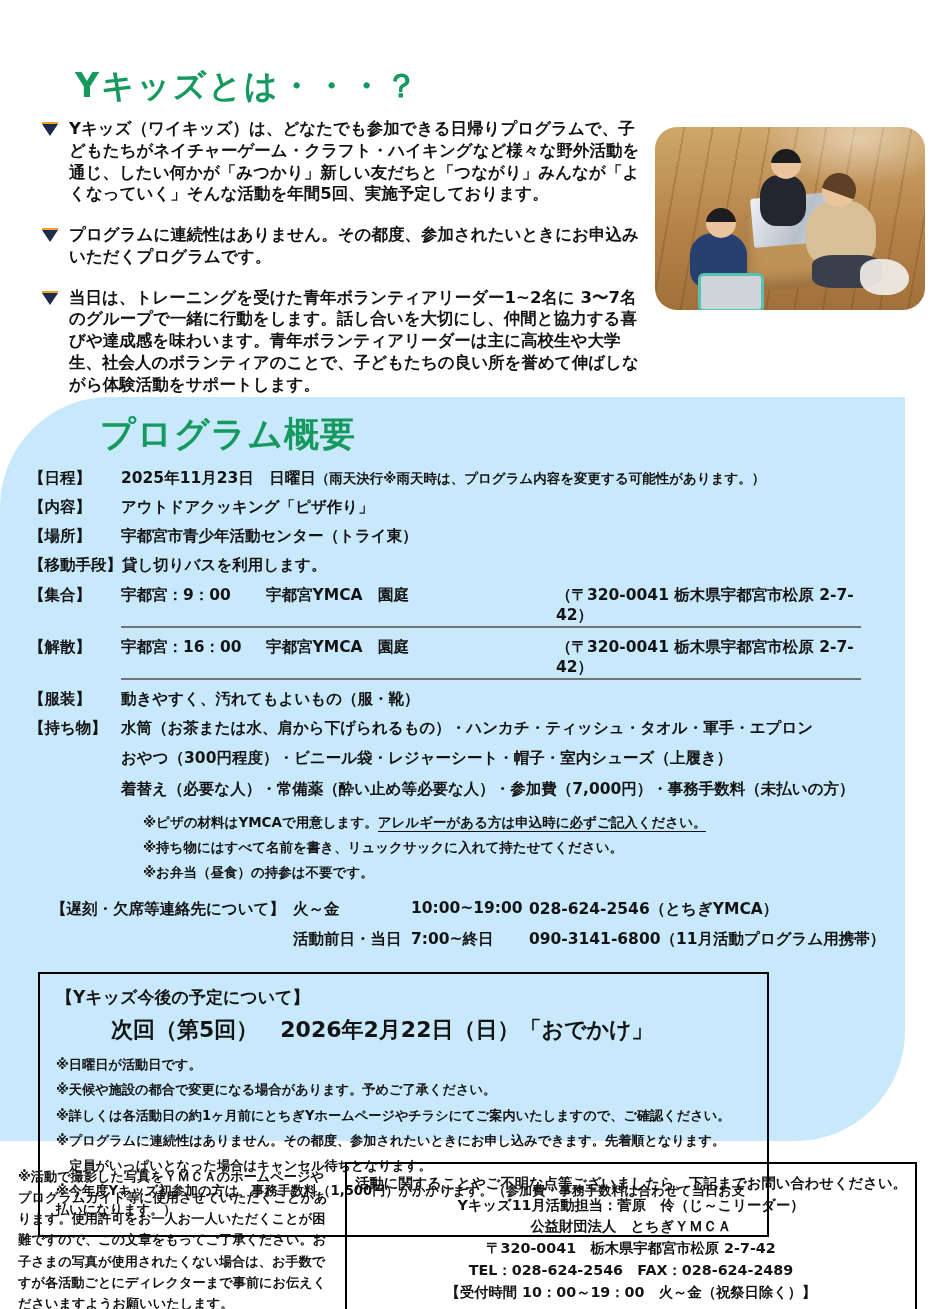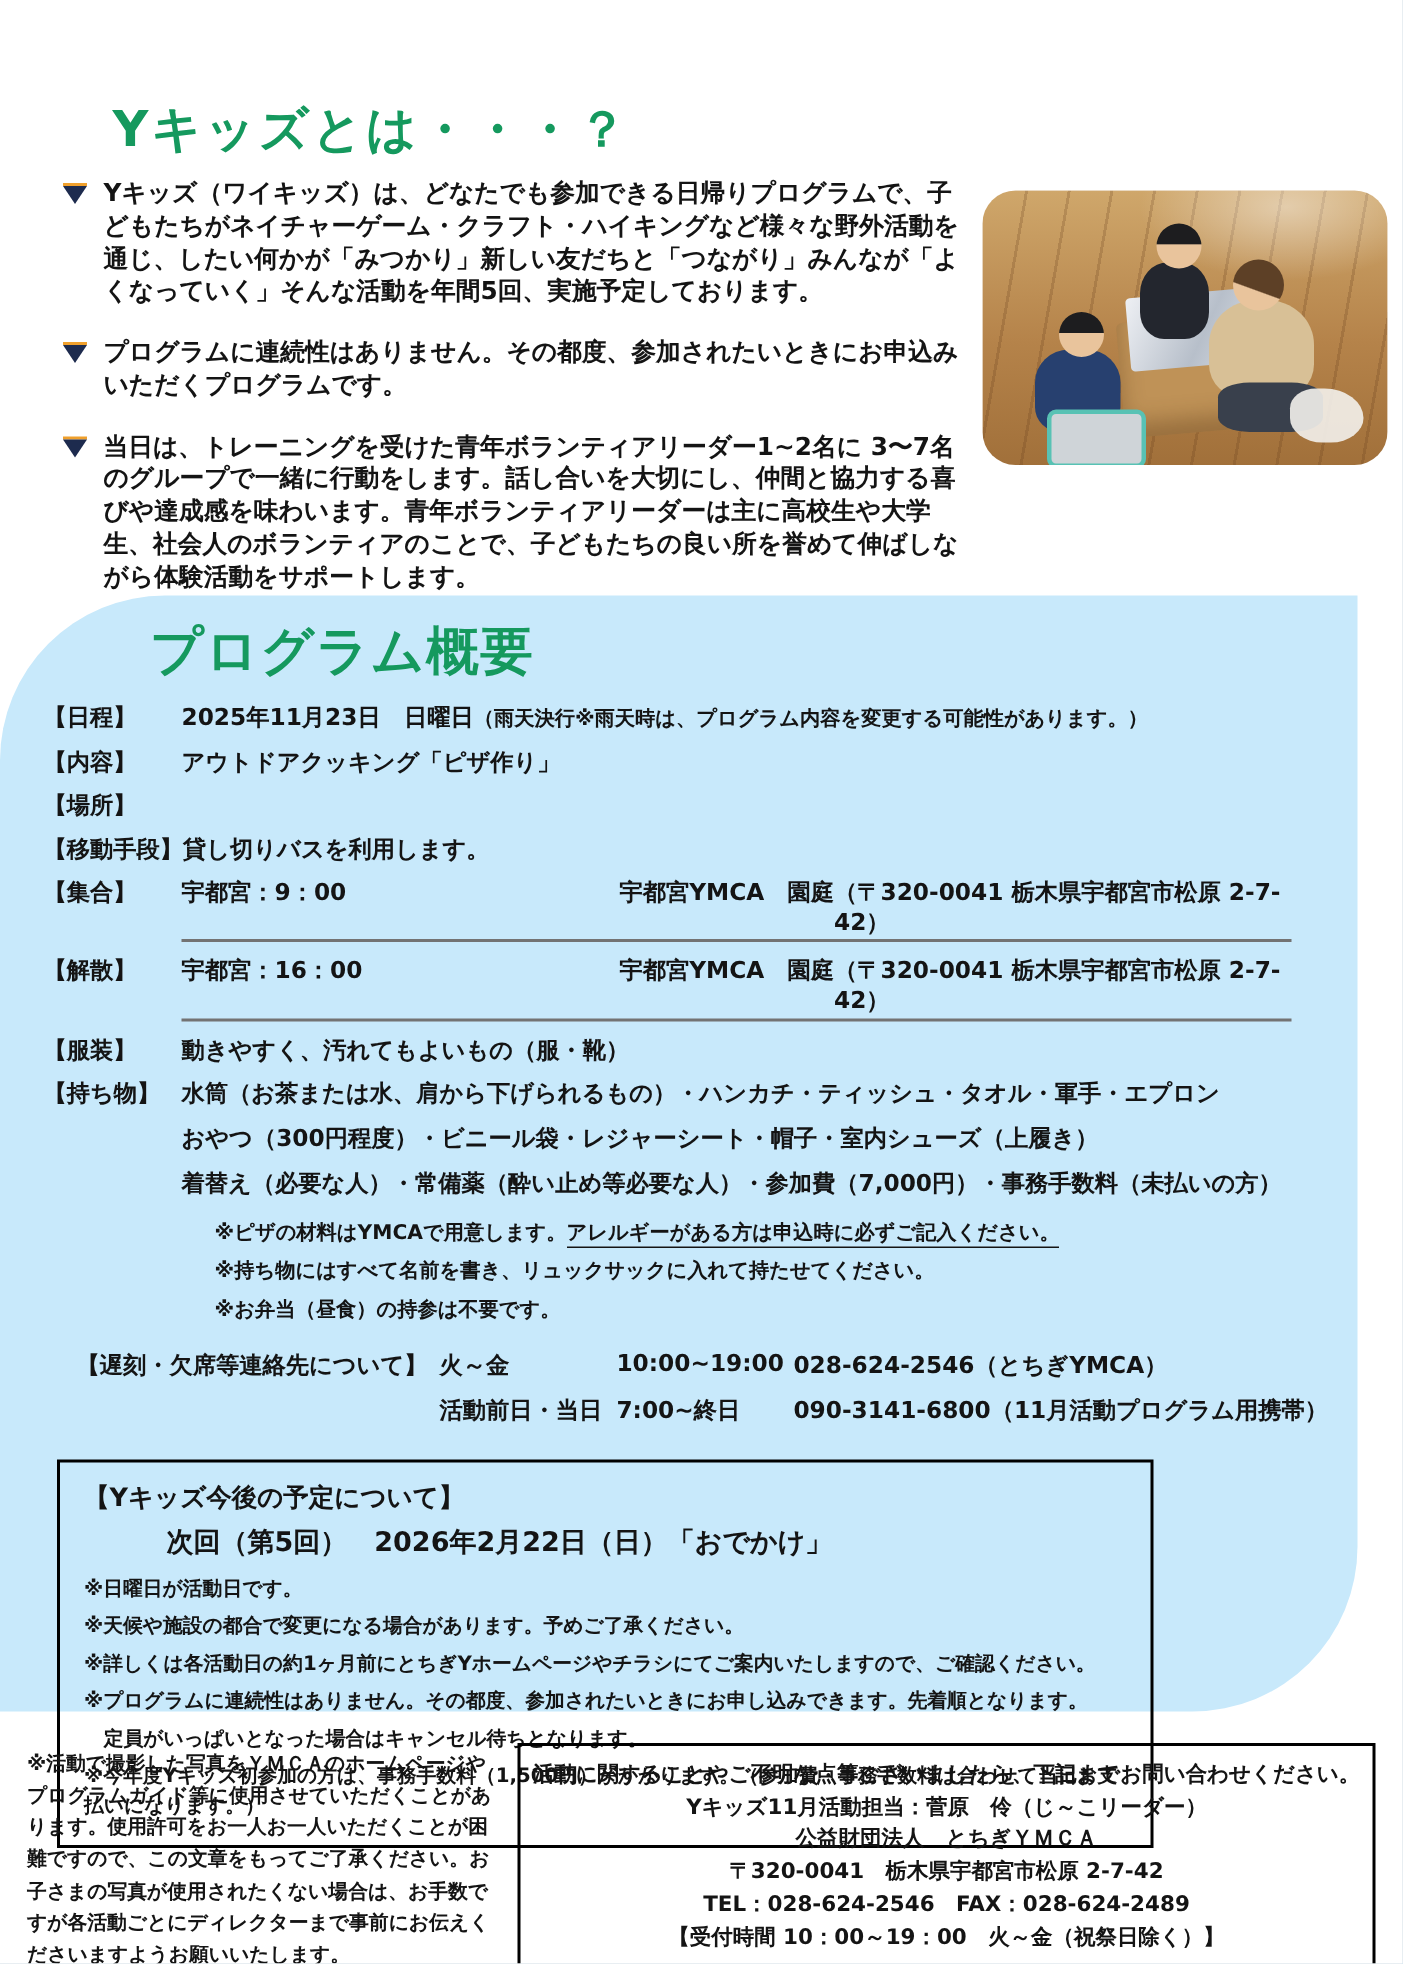--- a/index.html
+++ b/index.html
@@ -62,36 +62,36 @@
     position:absolute; left:0; top:397px; width:905px; height:744px;
     background:#c8e9fb; border-radius:110px 0 110px 0;
   }
   .panel-title { margin:14px 0 10px 100px; font-size:35px; color:#15995e; letter-spacing:1px; }
   .rows-wrap { margin-left:29px; width:832px; font-size:15.5px; }
   .row { display:flex; margin-bottom:9px; line-height:1.3; }
   .row-label { flex:0 0 auto; min-width:92px; }
   .row-note { font-size:13.5px; }
   .u-val { display:flex; flex:1; border-bottom:2px solid #737373; padding-bottom:1px; }
   .u-time { flex:0 0 145px; }
-  .u-place { flex:0 0 290px;text-align:right; }
+  .u-place { flex:0 0 290px; }
   .bl-lines p { margin:0 0 10px 0; }
   .bl-lines p:last-child { margin-bottom:0; }
   .notes { margin:14px 0 0 143px; font-size:13.5px; line-height:1.35; }
   .notes p { margin:0 0 7px 0; }
   .ul { border-bottom:1.5px solid #141414; padding-bottom:1px; }
   .emergency { display:flex; margin:18px 0 0 51px; font-size:15.5px; }
   .em-label { flex:0 0 auto; margin-right:8px; }
   .em-grid { display:grid; grid-template-columns:118px 118px auto; row-gap:9px; }
   
   .future-box {
     box-sizing:border-box; margin:22px 0 0 38px; width:731px;
     border:2px solid #000; padding:12px 16px 10px 16px;
   }
   .fb-title { margin:0; font-size:17px; }
-  .fb-next { margin:6px 0 10px 55px; font-size:18px; }
+  .fb-next { margin:6px 0 10px 55px; font-size:22px; }
   .fb-note { margin:0 0 6px 0; font-size:13.2px; line-height:1.45; }
   
   .footer { position:absolute; left:18px; top:1162px; width:899px; display:flex; gap:13px; }
   .photo-policy { margin:4px 0 0 0; width:314px; flex:0 0 aupx; flex:0 0 314px;
     font-size:13.2px; line-height:1.6; }
   .contact-box {
     box-sizing:border-box; flex:1; border:2px solid #000;
     padding:9px 8px; text-align:center; font-size:14.3px; line-height:1.52;
   }
   .contact-box p { margin:0; }
@@ -139,20 +139,21 @@
       <div class="row">
         <span class="row-label">【日程】</span>
         <span><span>2025年11月23日　日曜日</span><span class="row-note">（雨天決行※雨天時は、プログラム内容を変更する可能性があります。）</span></span>
       </div>
       <div class="row">
         <span class="row-label">【内容】</span>
         <span>アウトドアクッキング「ピザ作り」</span>
       </div>
       <div class="row">
         <span class="row-label">【場所】</span>
+        <span>宇都宮市青少年活動センター（トライ東）</span>
       </div>
       <div class="row">
         <span class="row-label">【移動手段】</span>
         <span>貸し切りバスを利用します。</span>
       </div>
       <div class="row">
         <span class="row-label">【集合】</span>
         <span class="u-val">
           <span class="u-time">宇都宮：9：00</span>
           <span class="u-place">宇都宮YMCA　園庭</span>

